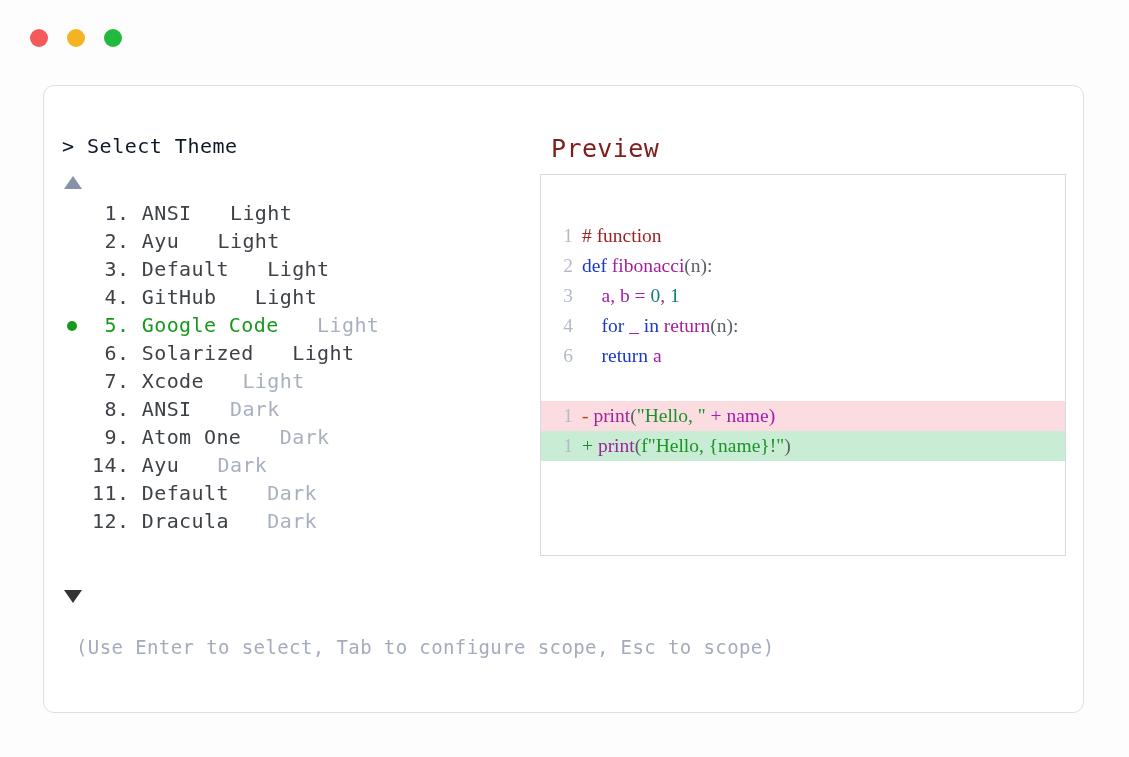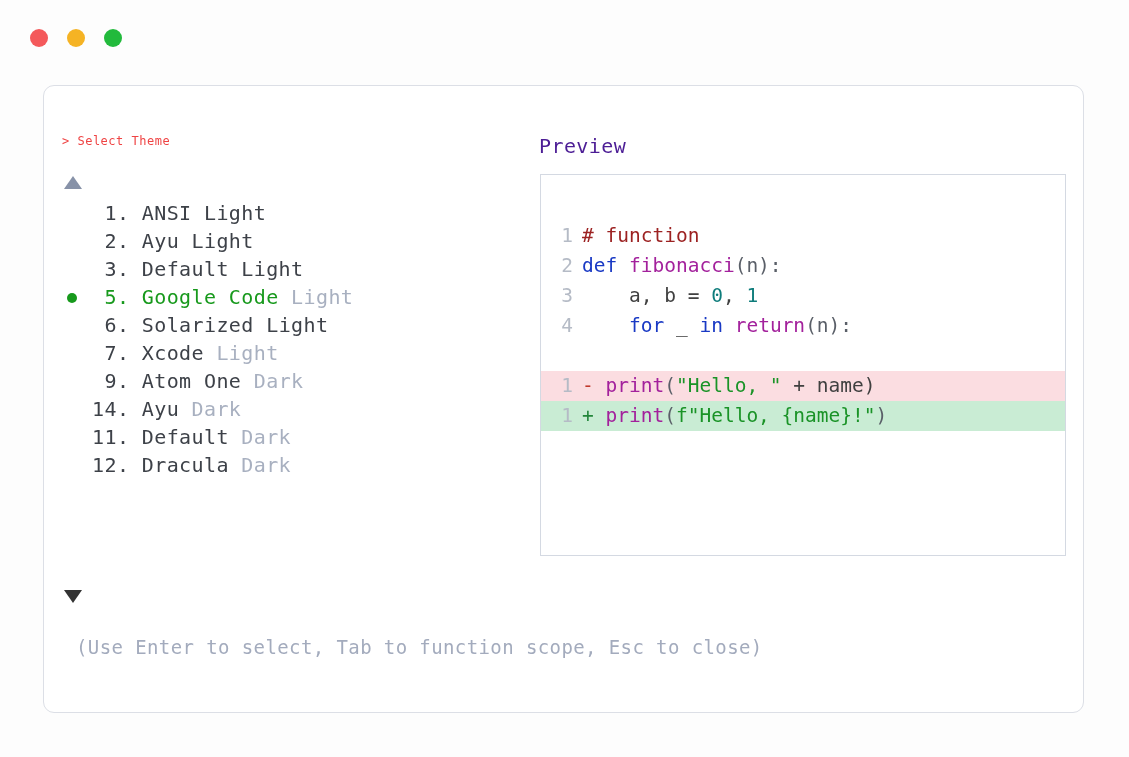--- a/index.html
+++ b/index.html
@@ -58,22 +58,22 @@
     position: absolute;
     left: 18px;
     top: 0;
     width: 470px;
   }
 
   .prompt {
     position: absolute;
     left: 0;
     top: 48px;
-    font-size: 12px;
-    color: #ef4444;
+    font-size: 20px;
+    color: #0f172a;
     letter-spacing: 0.5px;
     white-space: pre;
   }
 
   .scroll-arrow {
     position: absolute;
     left: 2px;
     width: 0;
     height: 0;
   }
@@ -115,21 +115,21 @@
     background: #17991c;
   }
   .row-text {
     position: absolute;
     left: 30px;
     top: 0;
     white-space: pre;
   }
   .row-num   { color: #3d4148; }
   .row-name  { color: #3d4148; text-align: right; }
-  .row-variant { color: #3d4148; }
+  .row-variant { color: #3d4148; margin-left: 26px; }
 
   .theme-row.selected .row-num,
   .theme-row.selected .row-name { color: #17991c; }
   .theme-row.selected .row-variant { color: #a8b0c0; }
 
   .theme-row.dim .row-variant { color: #a8b0c0; }
 
   .hint {
     position: absolute;
     left: 14px;
@@ -142,24 +142,24 @@
 
   
   .right-col {
     position: absolute;
     left: 495px;
     top: 0;
     width: 530px;
   }
   .preview-label {
     position: absolute;
-    left: 0;
+    left: 12px;
     top: 48px;
-    font-size: 20px;
-    color: #4c1d95;
+    font-size: 25px;
+    color: #7f1d1d;
     letter-spacing: 0.4px;
   }
 
   .preview-box {
     position: absolute;
     left: 1px;
     top: 88px;
     width: 526px;
     height: 382px;
     box-sizing: border-box;
@@ -167,20 +167,21 @@
     border: 1px solid #d4d9e2;
   }
 
   .code {
     position: absolute;
     left: 0;
     top: 46px;
     width: 100%;
     font-size: 19.5px;
     line-height: 30px;
+    font-family: Liberation Serif, serif;
   }
   .code-line {
     position: relative;
     height: 30px;
     white-space: pre;
     padding-left: 18px;
     box-sizing: border-box;
   }
   .ln {
     display: inline-block;
@@ -196,21 +197,21 @@
 
   .mark-del { color: #c0392b; }
   .mark-add { color: #22863a; }
 
   
   .tok-comment { color: #9c2222; }
   .tok-kw      { color: #1939c4; }
   .tok-fn      { color: #a3219c; }
   .tok-num     { color: #0e7c7b; }
   .tok-str     { color: #1a9327; }
-  .tok-plain   { color: #404040; }
+  .tok-plain   { color: #a21caf; }
   .tok-punc    { color: #5a5f68; }
 </style>
 </head>
 <body>
 
 <div class="titlebar">
   <span class="dot dot-red"></span>
   <span class="dot dot-yellow"></span>
   <span class="dot dot-green"></span>
 </div>
@@ -222,41 +223,44 @@
 
       <div class="prompt">&gt; Select Theme</div>
 
       <div class="scroll-arrow arrow-up"></div>
       <div class="scroll-arrow arrow-down"></div>
 
       <div class="theme-list" id="theme-list">
           <div class="theme-row"><span class="row-text"><span class="row-num"> 1.</span><span class="row-name"> ANSI</span><span class="row-variant"> Light</span></span></div>
           <div class="theme-row"><span class="row-text"><span class="row-num"> 2.</span><span class="row-name"> Ayu</span><span class="row-variant"> Light</span></span></div>
           <div class="theme-row"><span class="row-text"><span class="row-num"> 3.</span><span class="row-name"> Default</span><span class="row-variant"> Light</span></span></div>
+          <div class="theme-row"><span class="row-text"><span class="row-num"> 4.</span><span class="row-name"> GitHub</span><span class="row-variant"> Light</span></span></div>
           <div class="theme-row selected dim"><span class="bullet"></span><span class="row-text"><span class="row-num"> 5.</span><span class="row-name"> Google Code</span><span class="row-variant"> Light</span></span></div>
           <div class="theme-row"><span class="row-text"><span class="row-num"> 6.</span><span class="row-name"> Solarized</span><span class="row-variant"> Light</span></span></div>
           <div class="theme-row dim"><span class="row-text"><span class="row-num"> 7.</span><span class="row-name"> Xcode</span><span class="row-variant"> Light</span></span></div>
+          <div class="theme-row dim"><span class="row-text"><span class="row-num"> 8.</span><span class="row-name"> ANSI</span><span class="row-variant"> Dark</span></span></div>
           <div class="theme-row dim"><span class="row-text"><span class="row-num"> 9.</span><span class="row-name"> Atom One</span><span class="row-variant"> Dark</span></span></div>
           <div class="theme-row dim"><span class="row-text"><span class="row-num">14.</span><span class="row-name"> Ayu</span><span class="row-variant"> Dark</span></span></div>
           <div class="theme-row dim"><span class="row-text"><span class="row-num">11.</span><span class="row-name"> Default</span><span class="row-variant"> Dark</span></span></div>
           <div class="theme-row dim"><span class="row-text"><span class="row-num">12.</span><span class="row-name"> Dracula</span><span class="row-variant"> Dark</span></span></div>
         </div>
 
-      <div class="hint">(Use Enter to select, Tab to function scope, Esc to close)</div>
+      <div class="hint">(Use Enter to select, Tab to configure scope, Esc to scope)</div>
     </div>
 
     <div class="right-col">
       <div class="preview-label">Preview</div>
 
       <div class="preview-box">
         <div class="code" id="code-block">
             <div class="code-line"><span class="ln">1</span><span class="tok-comment"># function</span></div>
             <div class="code-line"><span class="ln">2</span><span class="tok-kw">def </span><span class="tok-fn">fibonacci</span><span class="tok-punc">(n):</span></div>
             <div class="code-line"><span class="ln">3</span><span class="tok-plain">    a, b = </span><span class="tok-num">0</span><span class="tok-plain">, </span><span class="tok-num">1</span></div>
             <div class="code-line"><span class="ln">4</span><span class="tok-plain">    </span><span class="tok-kw">for</span><span class="tok-plain"> _ </span><span class="tok-kw">in</span><span class="tok-plain"> </span><span class="tok-fn">return</span><span class="tok-punc">(n):</span></div>
+            <div class="code-line"><span class="ln">6</span><span class="tok-plain">    </span><span class="tok-kw">return</span><span class="tok-plain"> a</span></div>
             <div class="code-line blank"></div>
             <div class="code-line diff-del"><span class="ln">1</span><span class="mark-del">- </span><span class="tok-fn">print</span><span class="tok-punc">(</span><span class="tok-str">"Hello, "</span><span class="tok-plain"> + name)</span></div>
             <div class="code-line diff-add"><span class="ln">1</span><span class="mark-add">+ </span><span class="tok-fn">print</span><span class="tok-punc">(</span><span class="tok-str">f"Hello, {name}!"</span><span class="tok-punc">)</span></div>
           </div>
       </div>
     </div>
 
   </div>
 </div>
 

